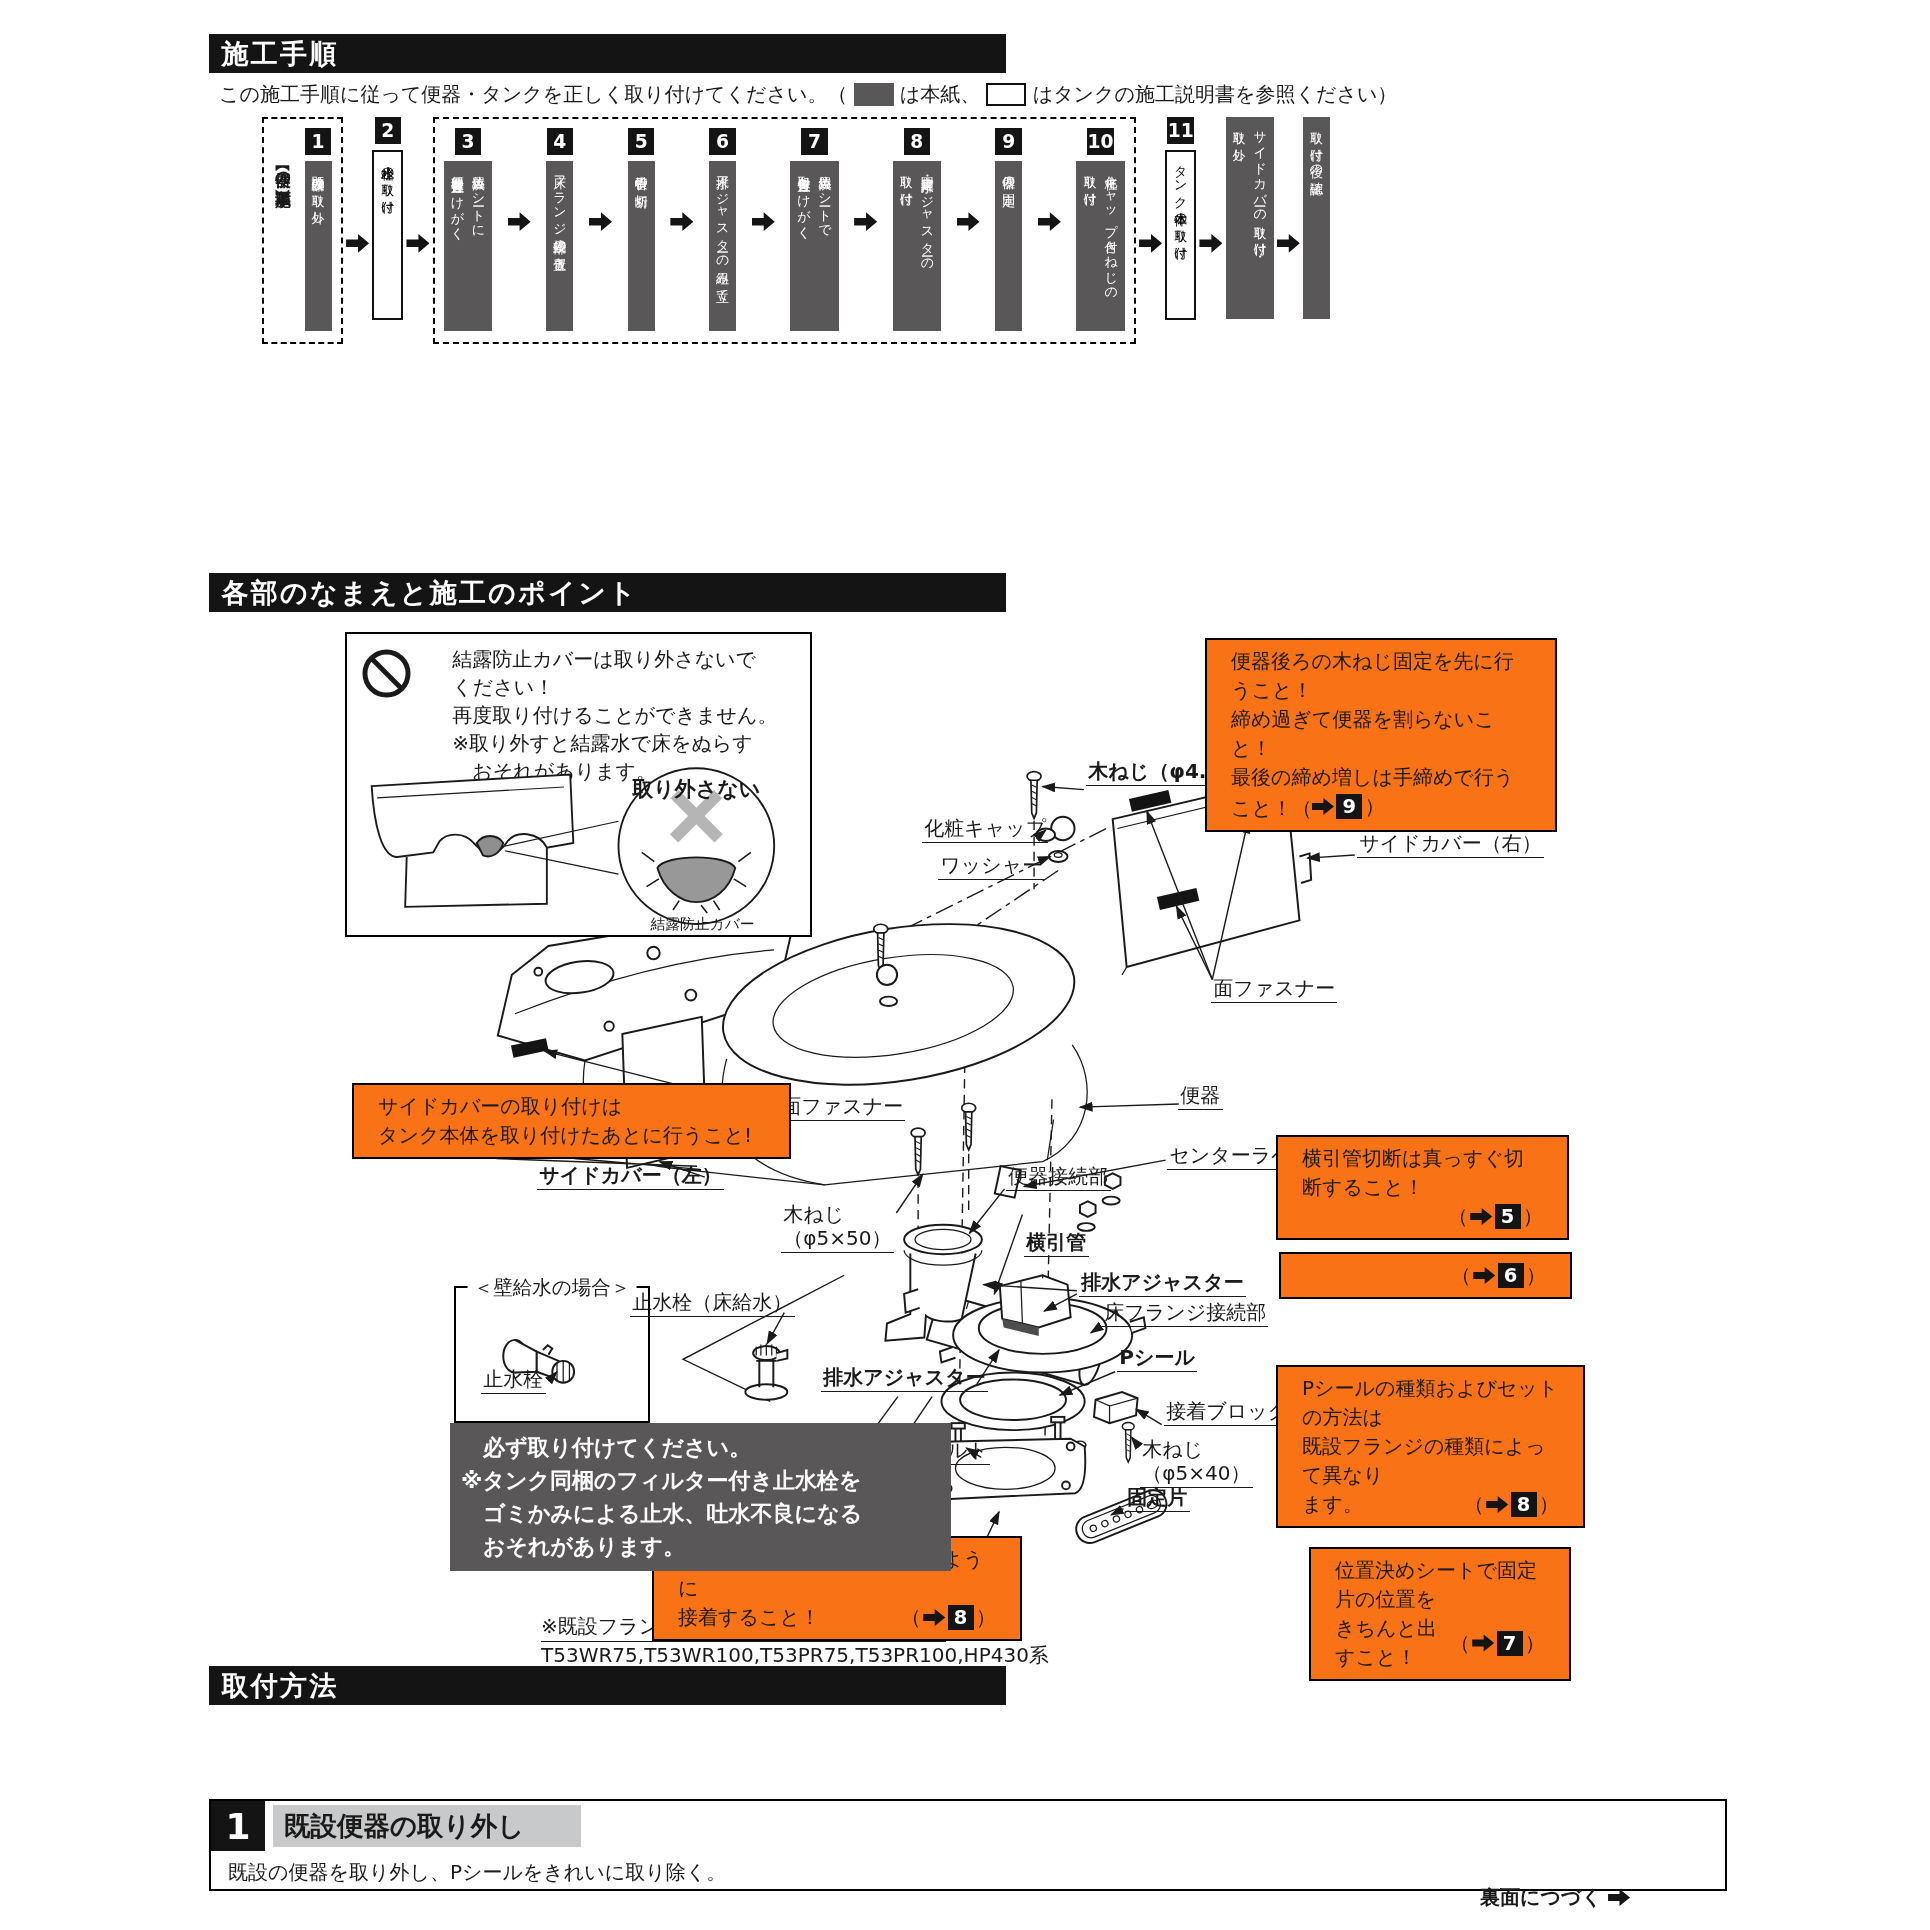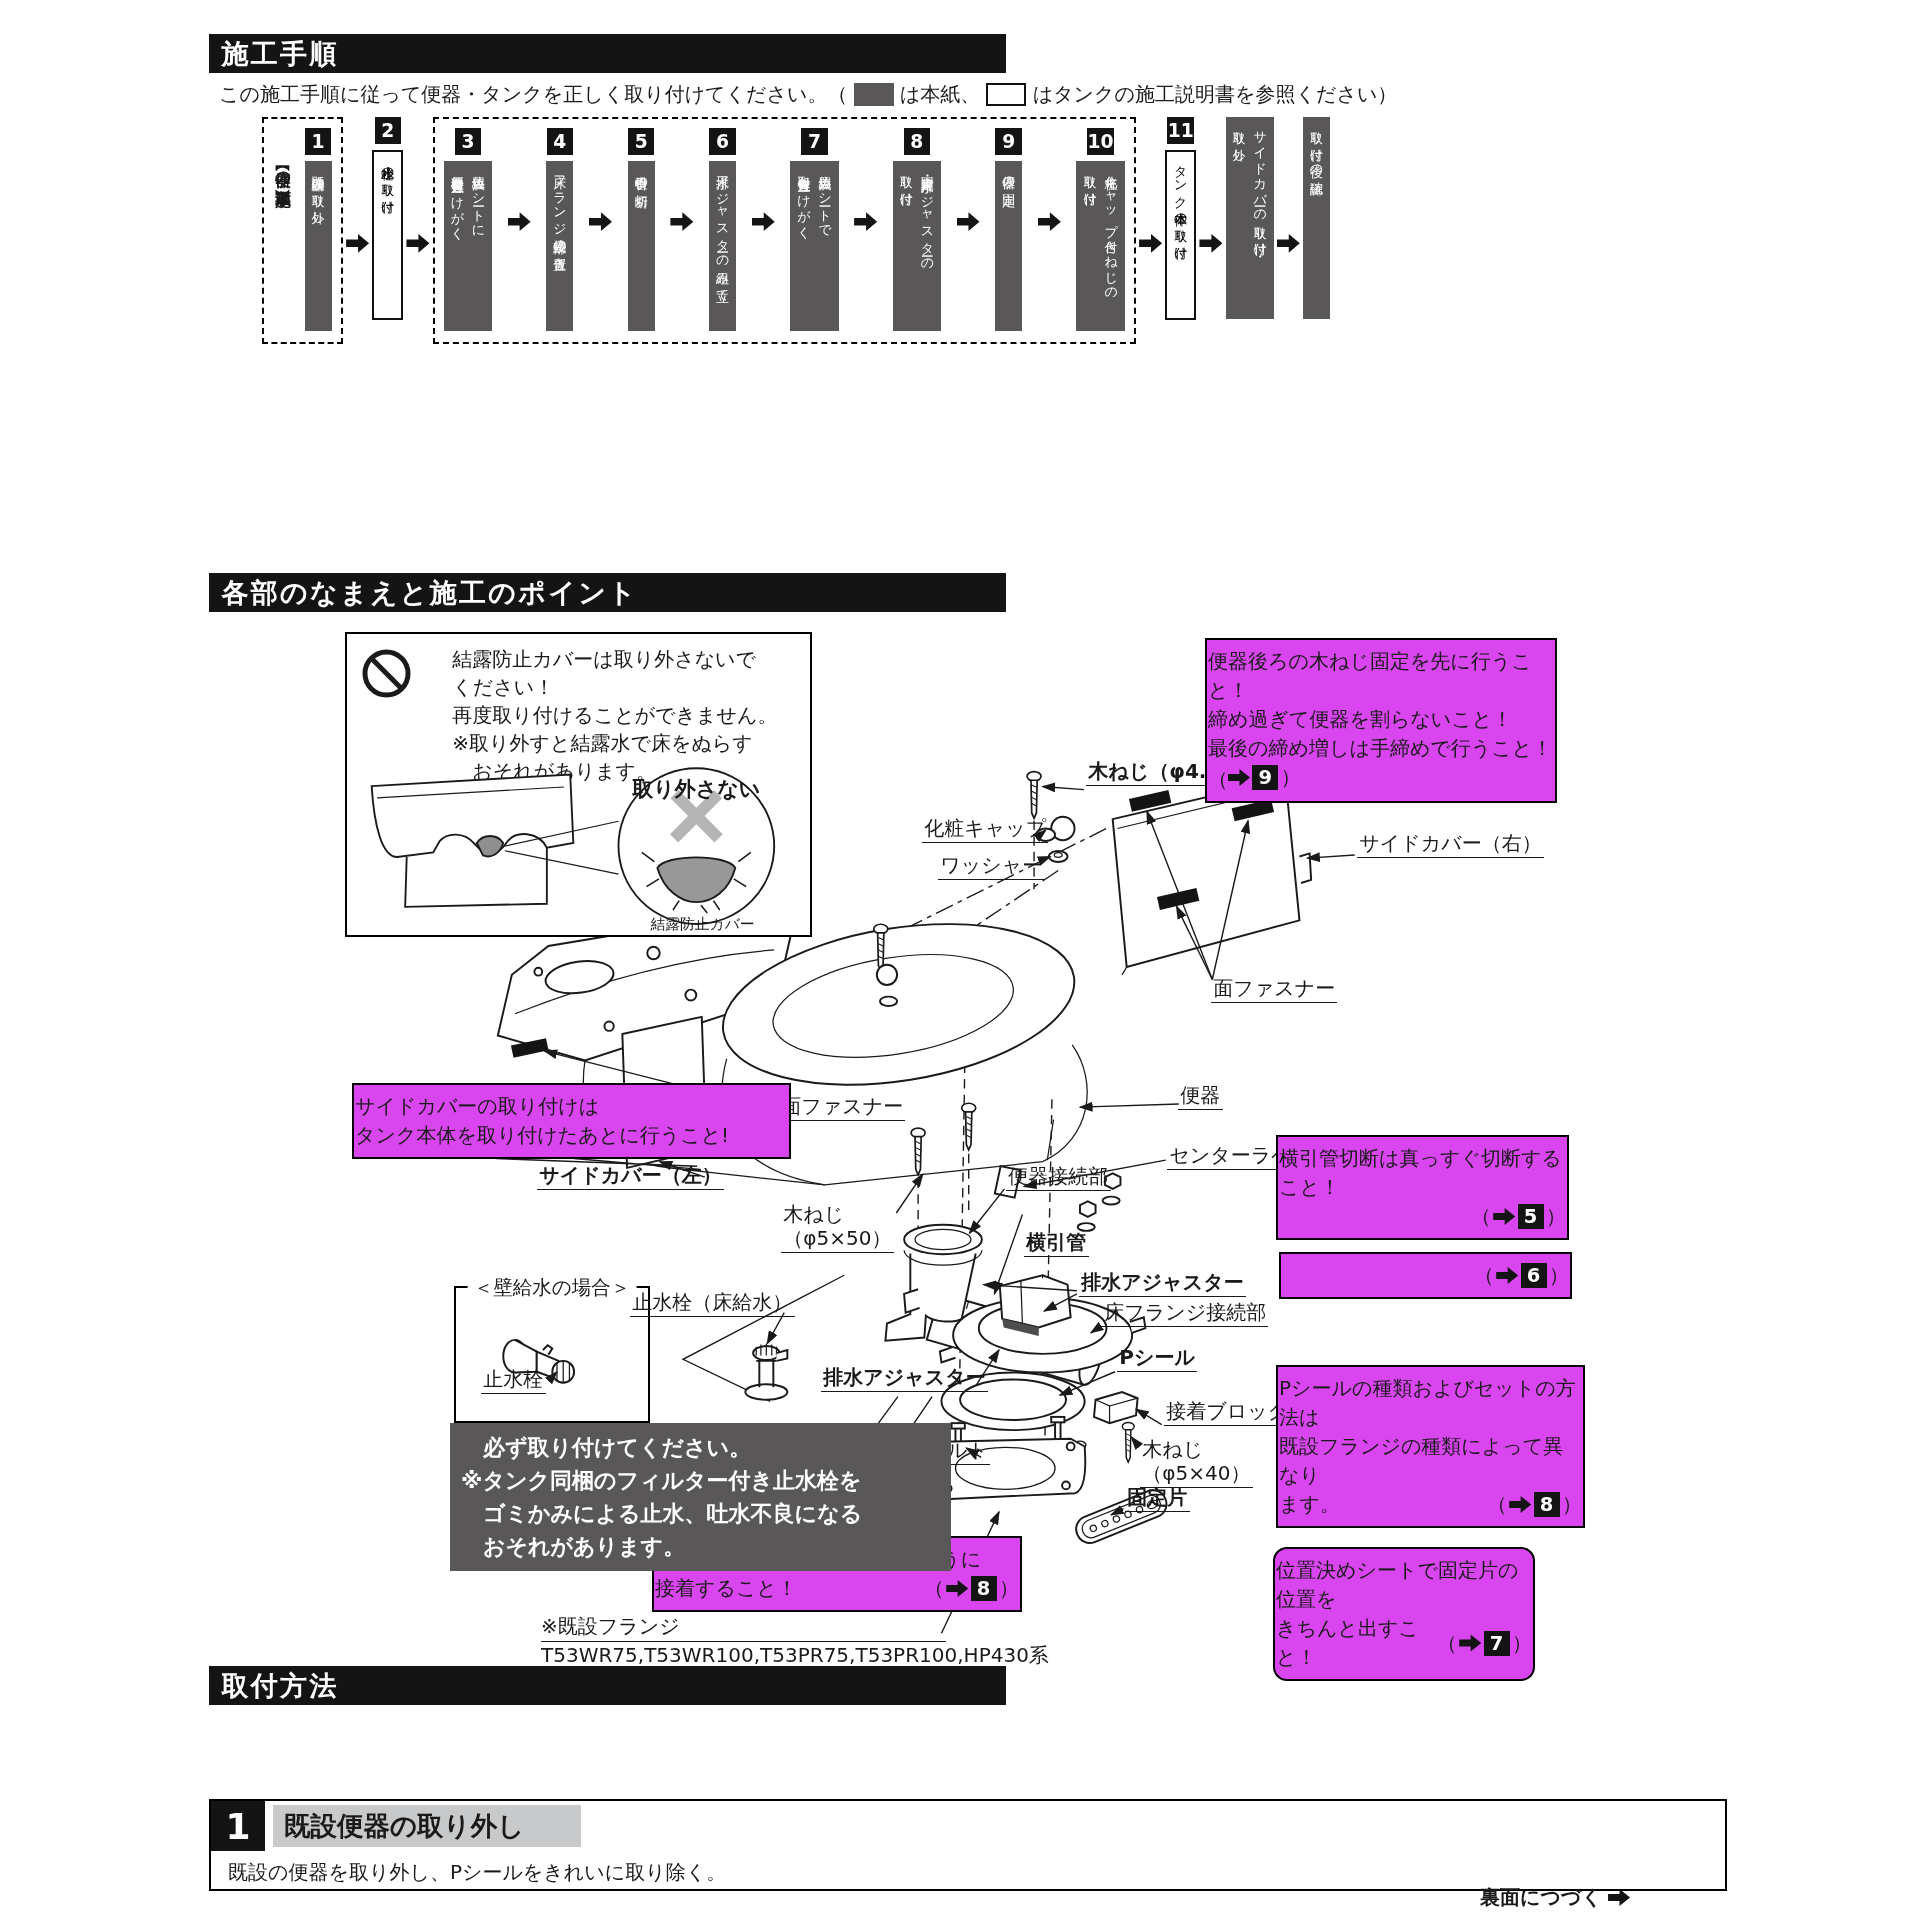--- a/index.html
+++ b/index.html
@@ -41,22 +41,22 @@
   .diagram{position:absolute;left:420px;top:623px;width:1183px;height:1043px;z-index:1;}
   .ln{stroke:#1a1a1a;stroke-width:2.5;fill:#fff;}
   .ln2{stroke:#1a1a1a;stroke-width:1.6;fill:none;}
   .ld{stroke:#1a1a1a;stroke-width:1.8;fill:none;}
   .dsh{stroke:#1a1a1a;stroke-width:1.8;fill:none;stroke-dasharray:12 8;}
   .ddot{stroke:#1a1a1a;stroke-width:1.8;fill:none;stroke-dasharray:24 7 6 7;}
 
   .plabel{position:absolute;font-size:20px;line-height:24px;border-bottom:1.9px solid #1a1a1a;
           padding:0 2.3px 2.3px;white-space:pre-line;z-index:3;background:transparent;}
   .plabel.b{font-weight:bold;}
-  .callout{position:absolute;border:2.3px solid #000;background:#d946ef;font-size:20px;line-height:29px;
-           padding:7px 1px;z-index:4;box-sizing:border-box;}
+  .callout{position:absolute;border:2.3px solid #000;background:#f97316;font-size:20px;line-height:29px;
+           padding:7px 24px;z-index:4;box-sizing:border-box;}
   .cline{display:flex;justify-content:space-between;align-items:center;gap:6.2px;}
   .ref{white-space:nowrap;display:inline-flex;align-items:center;gap:2.3px;font-size:20px;}
   .blockarrow{display:inline-block;width:22px;height:17px;background:#141414;
               clip-path:polygon(0 30%,52% 30%,52% 0,100% 50%,52% 100%,52% 70%,0 70%);}
   .refnum{display:inline-block;min-width:23px;height:25px;background:#141414;color:#fff;
           font-weight:bold;font-size:19.5px;line-height:25px;text-align:center;padding:0 1.6px;}
   .darknote{position:absolute;left:450px;top:1423px;width:501px;background:#595757;color:#fff;
             font-size:22px;line-height:33px;font-weight:bold;padding:7.8px 11px;z-index:4;box-sizing:border-box;}
   .wallbox{position:absolute;left:454px;top:1286px;width:196px;height:137px;border:2.3px solid #000;
            z-index:2;box-sizing:border-box;}
@@ -433,21 +433,21 @@
         <span>ます。</span>
         <span class="ref">
           <span>（</span>
           <span class="blockarrow"></span>
           <span class="refnum">8</span>
           <span>）</span>
         </span>
       </div>
   </div>
 
-  <div class="callout" style="left:1273px;top:1547px;width:262px;border-radius:14px;">
+  <div class="callout" style="left:1309px;top:1547px;width:262px;">
     <div>位置決めシートで固定片の位置を</div>
     <div class="cline">
         <span>きちんと出すこと！</span>
         <span class="ref">
           <span>（</span>
           <span class="blockarrow"></span>
           <span class="refnum">7</span>
           <span>）</span>
         </span>
       </div>

